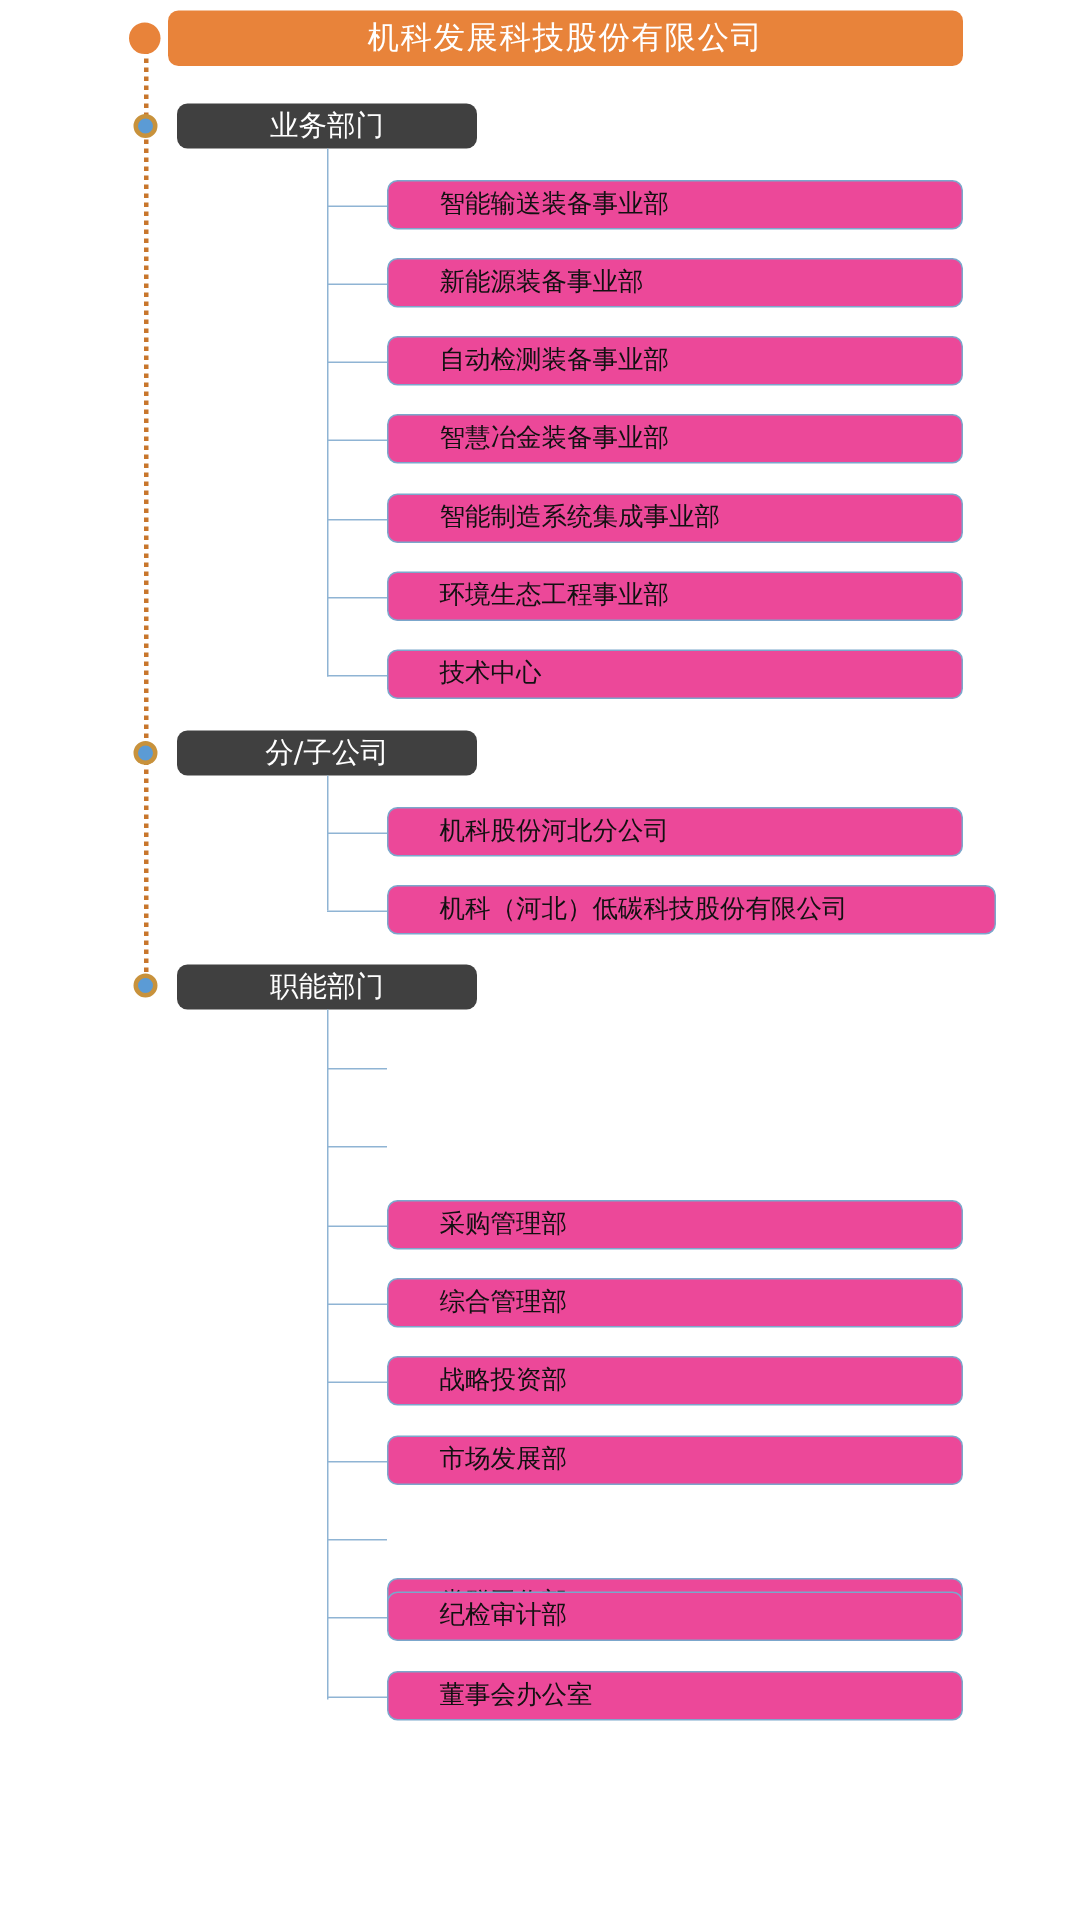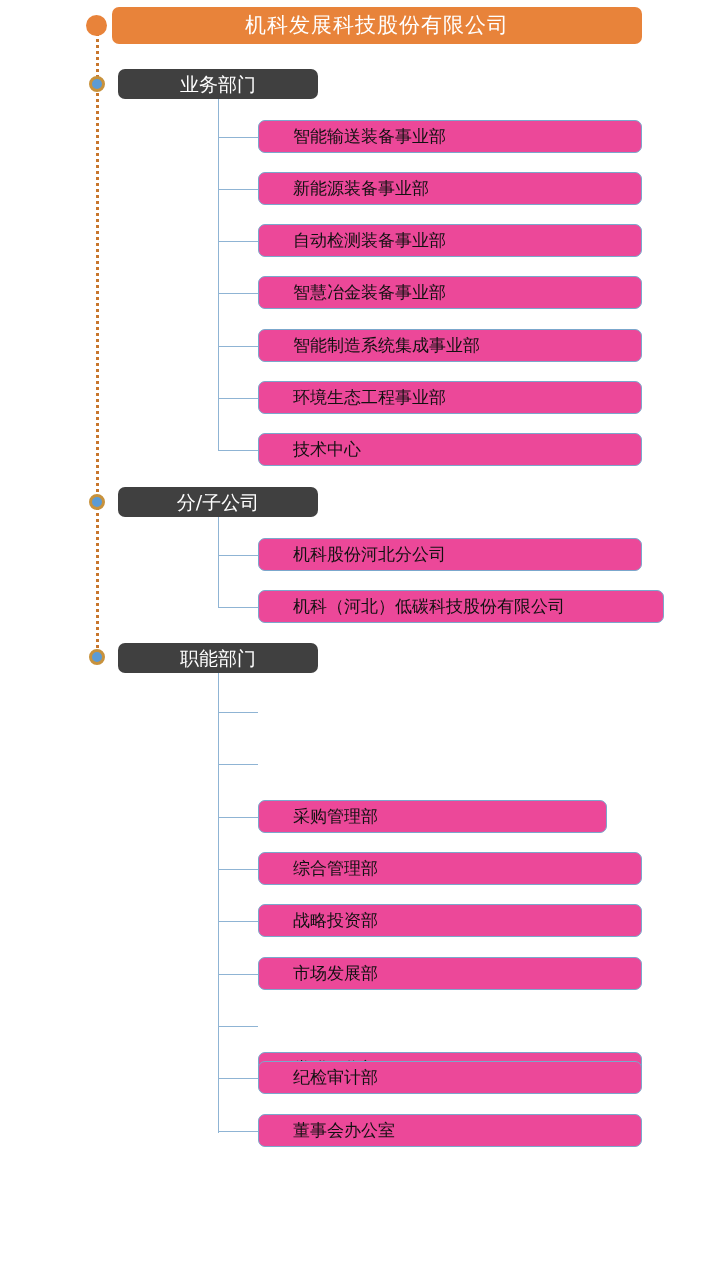--- a/index.html
+++ b/index.html
@@ -165,21 +165,21 @@
   <div class="spine-node branch" style="top:649px;"></div>
   <div class="chip" style="top:643px;">职能部门</div>
 
   <div class="trunk" style="top:673px;height:460px;"></div>
 
   <div class="branch-arm" style="top:712px;"></div>
 
   <div class="branch-arm" style="top:764px;"></div>
 
   <div class="branch-arm" style="top:817px;"></div>
-  <div class="leaf" style="top:800px;width:349px;">采购管理部</div>
+  <div class="leaf" style="top:800px;width:384px;">采购管理部</div>
 
   <div class="branch-arm" style="top:869px;"></div>
   <div class="leaf" style="top:852px;width:384px;">综合管理部</div>
 
   <div class="branch-arm" style="top:921px;"></div>
   <div class="leaf" style="top:904px;width:384px;">战略投资部</div>
 
   <div class="branch-arm" style="top:974px;"></div>
   <div class="leaf" style="top:957px;width:384px;">市场发展部</div>
 

